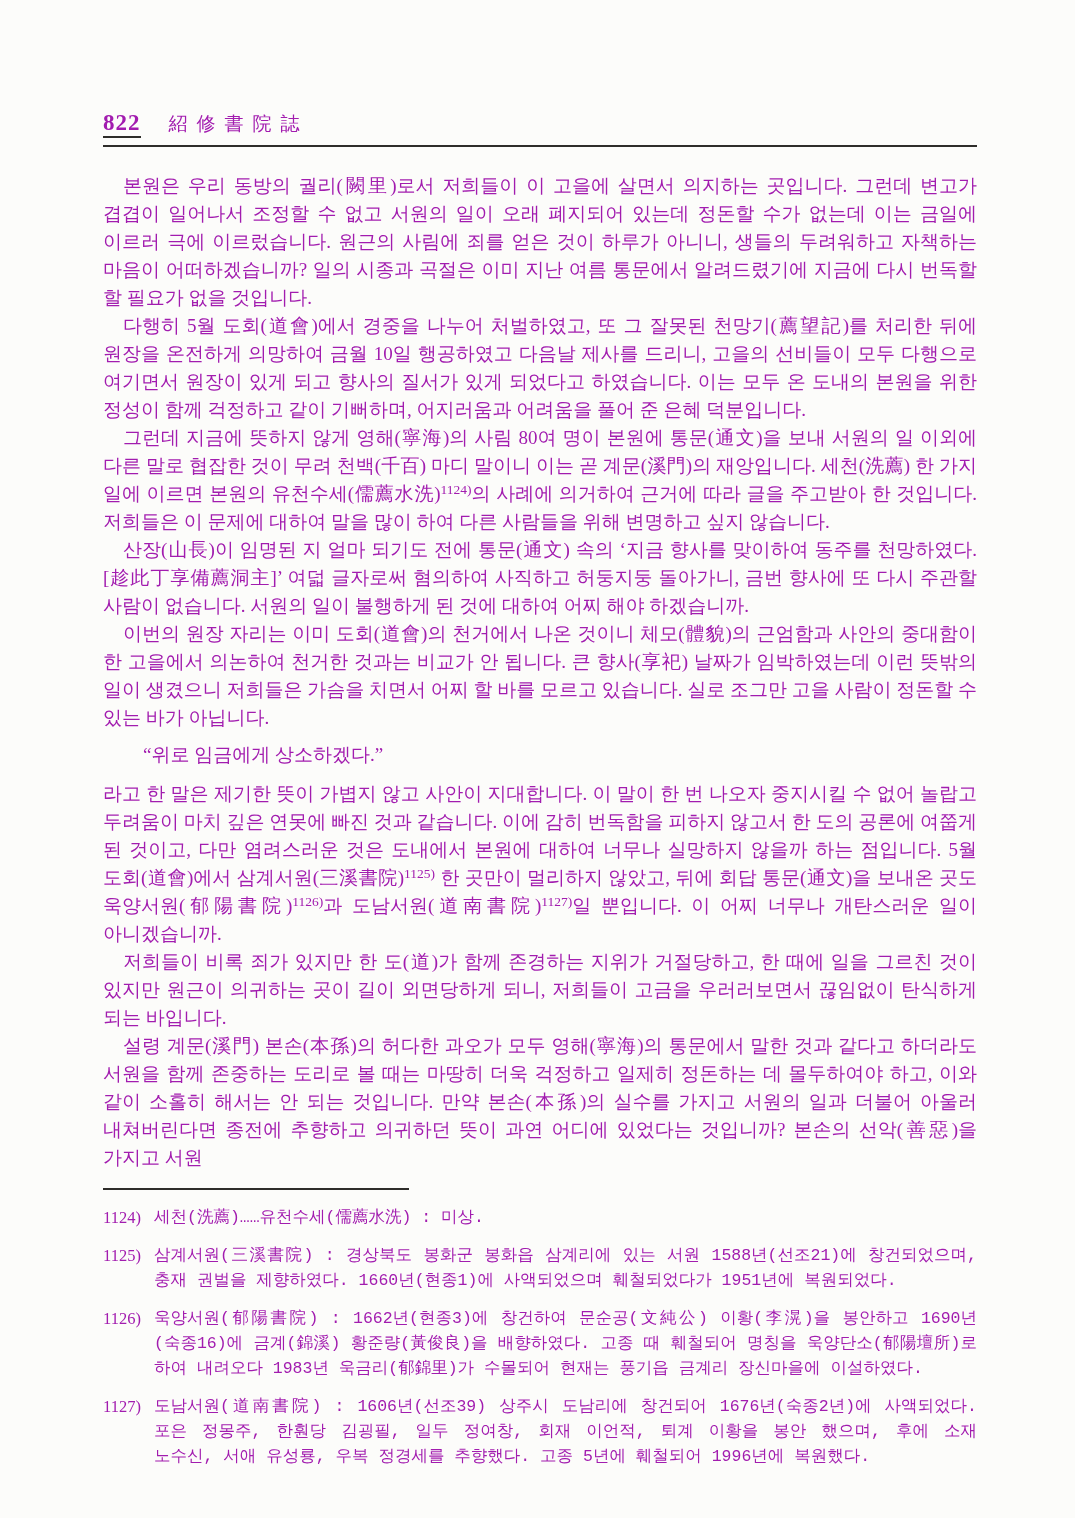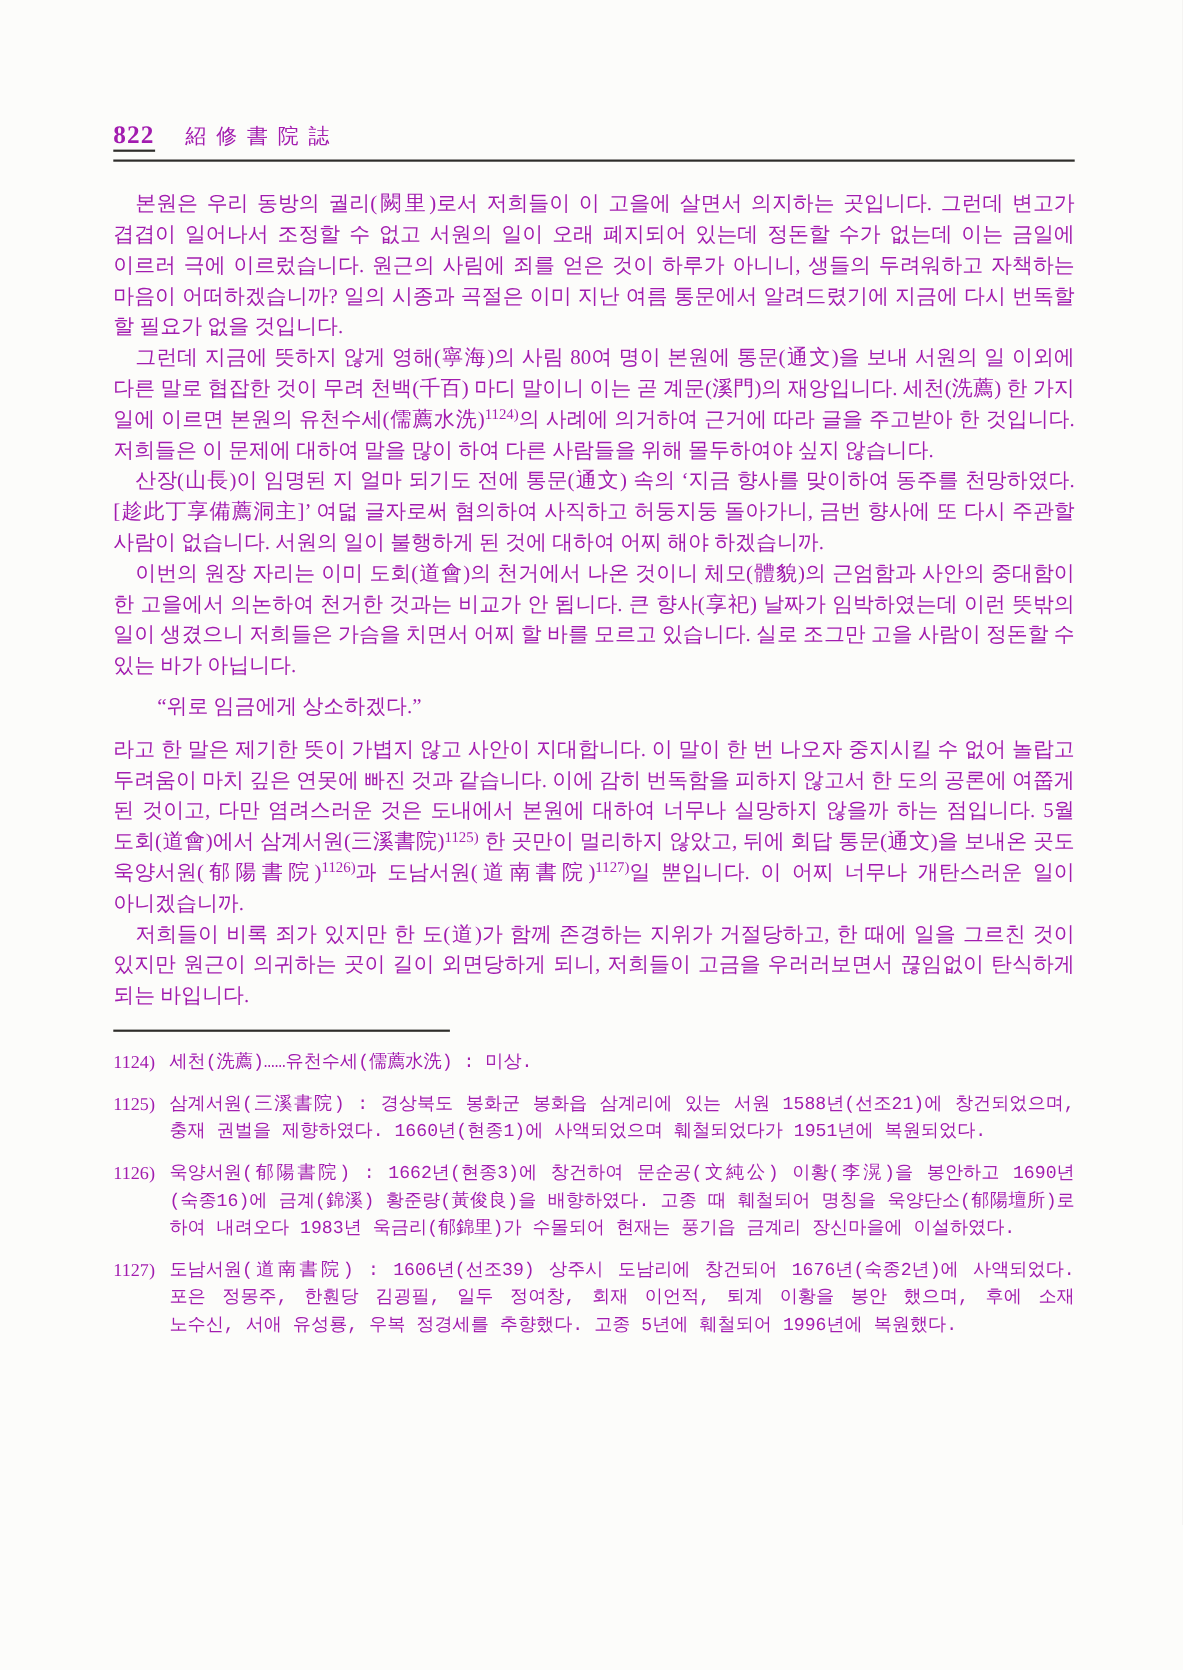--- a/index.html
+++ b/index.html
@@ -92,26 +92,28 @@
 <div class="page">
   <div class="content">
 
     <div class="header">
       <span class="page-num">822</span>
       <span class="book-title">紹修書院誌</span>
     </div>
 
     <div class="body-text">
         <p class="para indent"><span>본원은 우리 동방의 궐리(闕里)로서 저희들이 이 고을에 살면서 의지하는 곳입니다. 그런데 변고가 겹겹이 일어나서 조정할 수 없고 서원의 일이 오래 폐지되어 있는데 정돈할 수가 없는데 이는 금일에 이르러 극에 이르렀습니다. 원근의 사림에 죄를 얻은 것이 하루가 아니니, 생들의 두려워하고 자책하는 마음이 어떠하겠습니까? 일의 시종과 곡절은 이미 지난 여름 통문에서 알려드렸기에 지금에 다시 번독할 할 필요가 없을 것입니다.</span></p>
-        <p class="para indent"><span>그런데 지금에 뜻하지 않게 영해(寧海)의 사림 80여 명이 본원에 통문(通文)을 보내 서원의 일 이외에 다른 말로 협잡한 것이 무려 천백(千百) 마디 말이니 이는 곧 계문(溪門)의 재앙입니다. 세천(洗薦) 한 가지 일에 이르면 본원의 유천수세(儒薦水洗)</span><sup class="fnref">1124)</sup><span>의 사례에 의거하여 근거에 따라 글을 주고받아 한 것입니다. 저희들은 이 문제에 대하여 말을 많이 하여 다른 사람들을 위해 몰두하여야 싶지 않습니다.</span></p>
+        <p class="para indent"><span>다행히 5월 도회(道會)에서 경중을 나누어 처벌하였고, 또 그 잘못된 천망기(薦望記)를 처리한 뒤에 원장을 온전하게 의망하여 금월 10일 행공하였고 다음날 제사를 드리니, 고을의 선비들이 모두 다행으로 여기면서 원장이 있게 되고 향사의 질서가 있게 되었다고 하였습니다. 이는 모두 온 도내의 본원을 위한 정성이 함께 걱정하고 같이 기뻐하며, 어지러움과 어려움을 풀어 준 은혜 덕분입니다.</span></p>
+        <p class="para indent"><span>그런데 지금에 뜻하지 않게 영해(寧海)의 사림 80여 명이 본원에 통문(通文)을 보내 서원의 일 이외에 다른 말로 협잡한 것이 무려 천백(千百) 마디 말이니 이는 곧 계문(溪門)의 재앙입니다. 세천(洗薦) 한 가지 일에 이르면 본원의 유천수세(儒薦水洗)</span><sup class="fnref">1124)</sup><span>의 사례에 의거하여 근거에 따라 글을 주고받아 한 것입니다. 저희들은 이 문제에 대하여 말을 많이 하여 다른 사람들을 위해 변명하고 싶지 않습니다.</span></p>
         <p class="para indent"><span>산장(山長)이 임명된 지 얼마 되기도 전에 통문(通文) 속의 ‘지금 향사를 맞이하여 동주를 천망하였다.[趁此丁享備薦洞主]’ 여덟 글자로써 혐의하여 사직하고 허둥지둥 돌아가니, 금번 향사에 또 다시 주관할 사람이 없습니다. 서원의 일이 불행하게 된 것에 대하여 어찌 해야 하겠습니까.</span></p>
         <p class="para indent"><span>이번의 원장 자리는 이미 도회(道會)의 천거에서 나온 것이니 체모(體貌)의 근엄함과 사안의 중대함이 한 고을에서 의논하여 천거한 것과는 비교가 안 됩니다. 큰 향사(享祀) 날짜가 임박하였는데 이런 뜻밖의 일이 생겼으니 저희들은 가슴을 치면서 어찌 할 바를 모르고 있습니다. 실로 조그만 고을 사람이 정돈할 수 있는 바가 아닙니다.</span></p>
         <p class="quote">“위로 임금에게 상소하겠다.”</p>
         <p class="para"><span>라고 한 말은 제기한 뜻이 가볍지 않고 사안이 지대합니다. 이 말이 한 번 나오자 중지시킬 수 없어 놀랍고 두려움이 마치 깊은 연못에 빠진 것과 같습니다. 이에 감히 번독함을 피하지 않고서 한 도의 공론에 여쭙게 된 것이고, 다만 염려스러운 것은 도내에서 본원에 대하여 너무나 실망하지 않을까 하는 점입니다. 5월 도회(道會)에서 삼계서원(三溪書院)</span><sup class="fnref">1125)</sup><span> 한 곳만이 멀리하지 않았고, 뒤에 회답 통문(通文)을 보내온 곳도 욱양서원(郁陽書院)</span><sup class="fnref">1126)</sup><span>과 도남서원(道南書院)</span><sup class="fnref">1127)</sup><span>일 뿐입니다. 이 어찌 너무나 개탄스러운 일이 아니겠습니까.</span></p>
         <p class="para indent"><span>저희들이 비록 죄가 있지만 한 도(道)가 함께 존경하는 지위가 거절당하고, 한 때에 일을 그르친 것이 있지만 원근이 의귀하는 곳이 길이 외면당하게 되니, 저희들이 고금을 우러러보면서 끊임없이 탄식하게 되는 바입니다.</span></p>
+        <p class="para indent"><span>설령 계문(溪門) 본손(本孫)의 허다한 과오가 모두 영해(寧海)의 통문에서 말한 것과 같다고 하더라도 서원을 함께 존중하는 도리로 볼 때는 마땅히 더욱 걱정하고 일제히 정돈하는 데 몰두하여야 하고, 이와 같이 소홀히 해서는 안 되는 것입니다. 만약 본손(本孫)의 실수를 가지고 서원의 일과 더불어 아울러 내쳐버린다면 종전에 추향하고 의귀하던 뜻이 과연 어디에 있었다는 것입니까? 본손의 선악(善惡)을 가지고 서원</span></p>
       </div>
 
     <div class="footnotes-area">
       <div class="fn-sep"></div>
       <div class="footnotes">
           <div class="fn">
             <span class="fn-label">1124)</span>
             <span class="fn-text">세천(洗薦)……유천수세(儒薦水洗) : 미상.</span>
           </div>
           <div class="fn">

